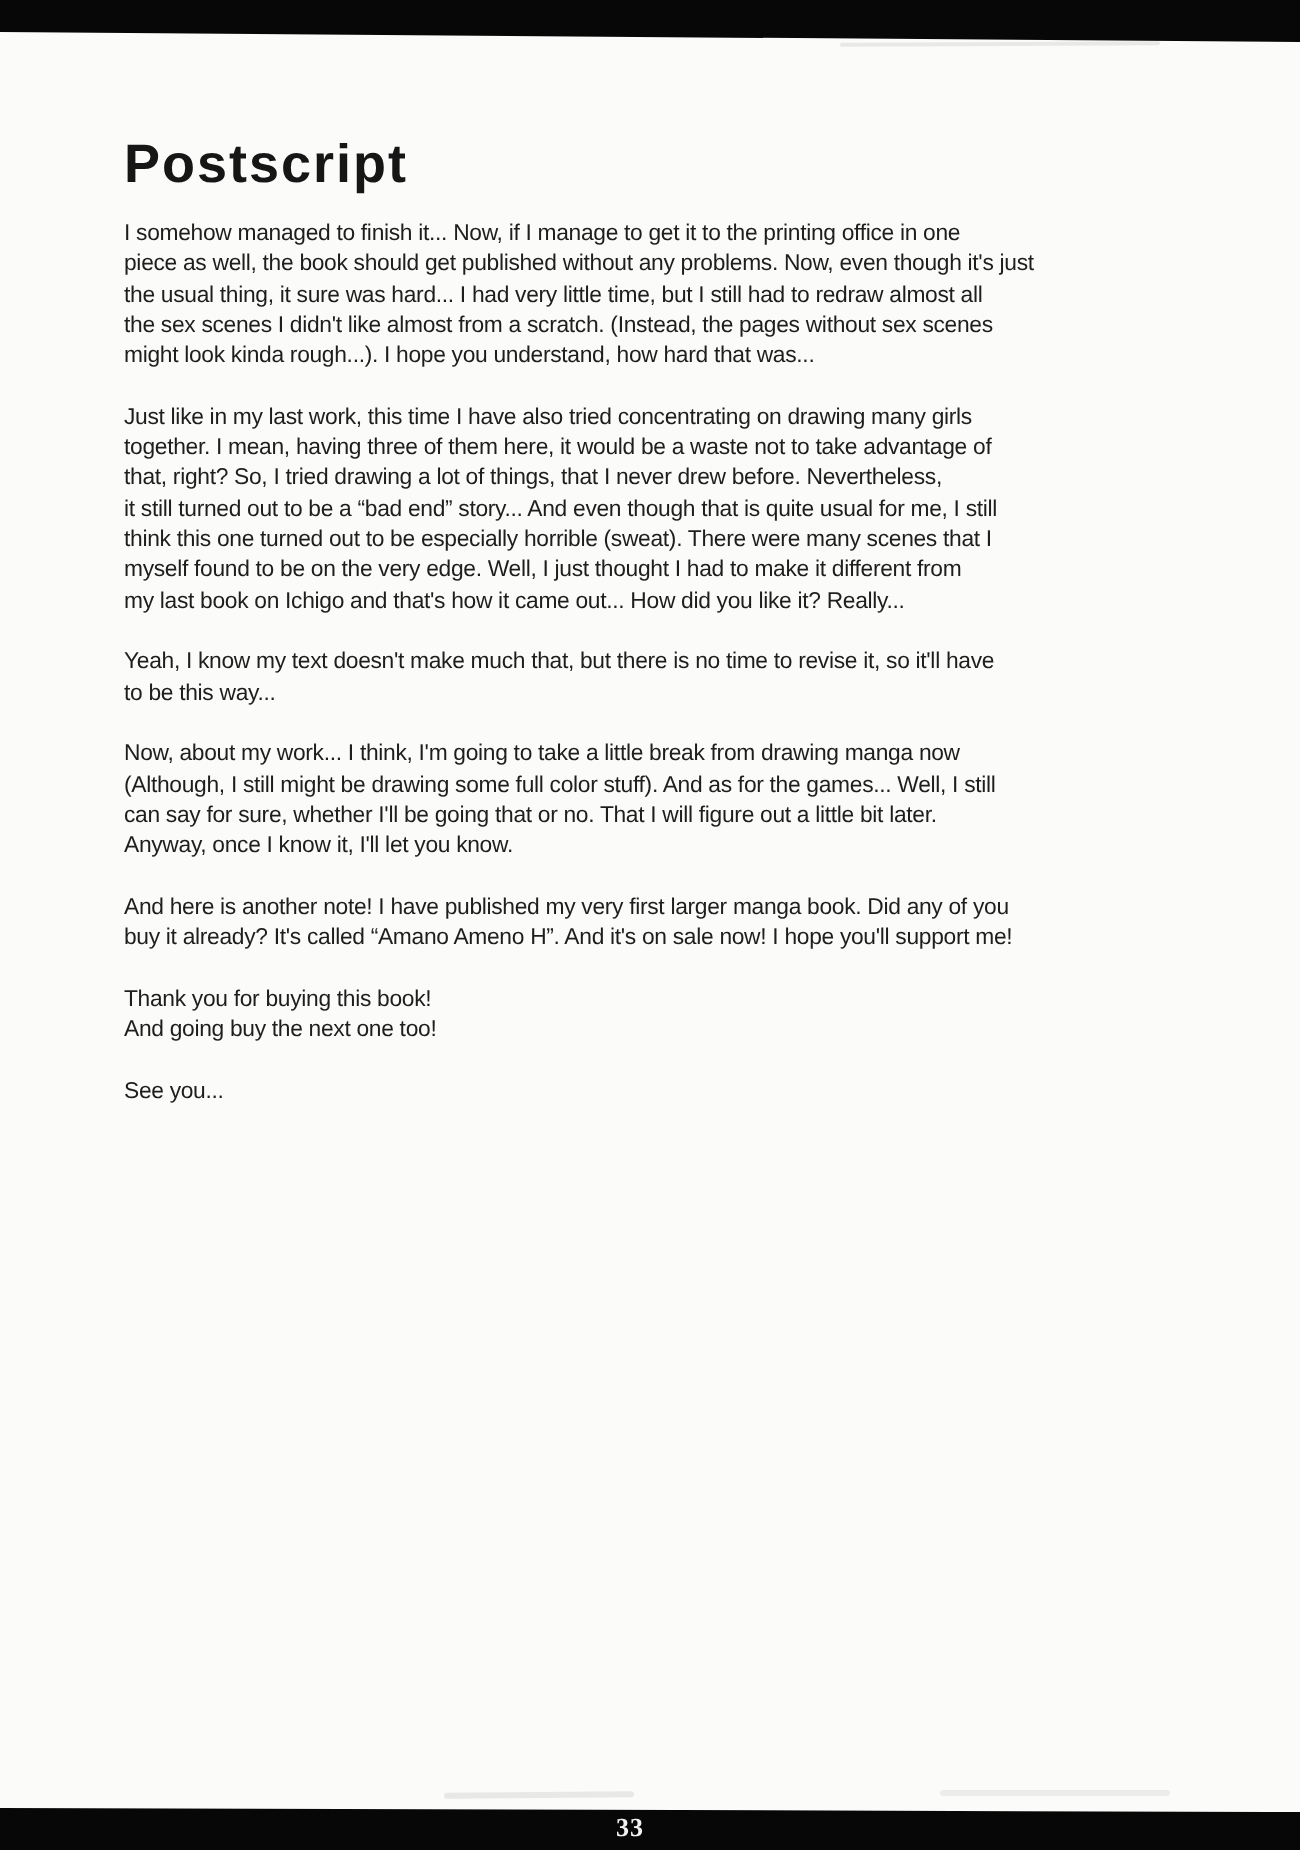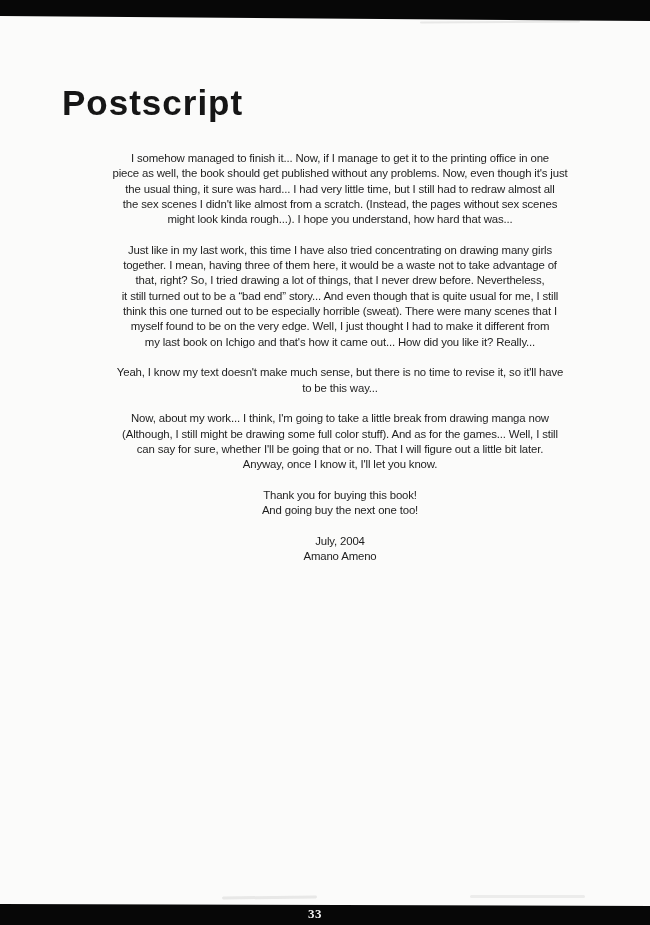--- a/index.html
+++ b/index.html
@@ -51,30 +51,29 @@
     margin-top: 48px;
   }
   .content {
     position: absolute;
     top: 0;
     left: 62px;
     width: 556px;
     color: var(--ink, #1e1e1e);
   }
   .title {
-    margin-top: 87px;
-    font-size: 35px;
+    margin-top: 66px;
+    font-size: 27px;
     line-height: 32px;
     font-weight: 700;
     letter-spacing: 1px;
     color: #161616;
   }
   .body-text {
-    margin-top: 32px;
-    text-align: center;
+    margin-top: 12px;
   }
   .para {
     white-space: pre-line;
     font-size: 11.4px;
     line-height: 15.3px;
     letter-spacing: -0.15px;
     margin: 0 0 15.4px 0;
   }
   
   .smudge {
@@ -101,30 +100,31 @@
 the usual thing, it sure was hard... I had very little time, but I still had to redraw almost all
 the sex scenes I didn't like almost from a scratch. (Instead, the pages without sex scenes
 might look kinda rough...). I hope you understand, how hard that was...</p>
       <p class="para">Just like in my last work, this time I have also tried concentrating on drawing many girls
 together. I mean, having three of them here, it would be a waste not to take advantage of
 that, right? So, I tried drawing a lot of things, that I never drew before. Nevertheless,
 it still turned out to be a “bad end” story... And even though that is quite usual for me, I still
 think this one turned out to be especially horrible (sweat). There were many scenes that I
 myself found to be on the very edge. Well, I just thought I had to make it different from
 my last book on Ichigo and that's how it came out... How did you like it? Really...</p>
-      <p class="para">Yeah, I know my text doesn't make much sense, but there is no time to revise it, so it'll have
+      <p class="para">Yeah, I know my text doesn't make much that, but there is no time to revise it, so it'll have
 to be this way...</p>
       <p class="para">Now, about my work... I think, I'm going to take a little break from drawing manga now
 (Although, I still might be drawing some full color stuff). And as for the games... Well, I still
 can say for sure, whether I'll be going that or no. That I will figure out a little bit later.
 Anyway, once I know it, I'll let you know.</p>
+      <p class="para">And here is another note! I have published my very first larger manga book. Did any of you
+buy it already? It's called “Amano Ameno H”. And it's on sale now! I hope you'll support me!</p>
       <p class="para">Thank you for buying this book!
 And going buy the next one too!</p>
-      <p class="para">July, 2004
-Amano Ameno</p>
+      <p class="para">See you...</p>
     </div>
   </div>
 
   <span class="smudge s1"></span>
   <span class="smudge s2"></span>
   <span class="smudge s3"></span>
 
   <div class="bottom-band"></div>
   <div class="page-number">33</div>
 

